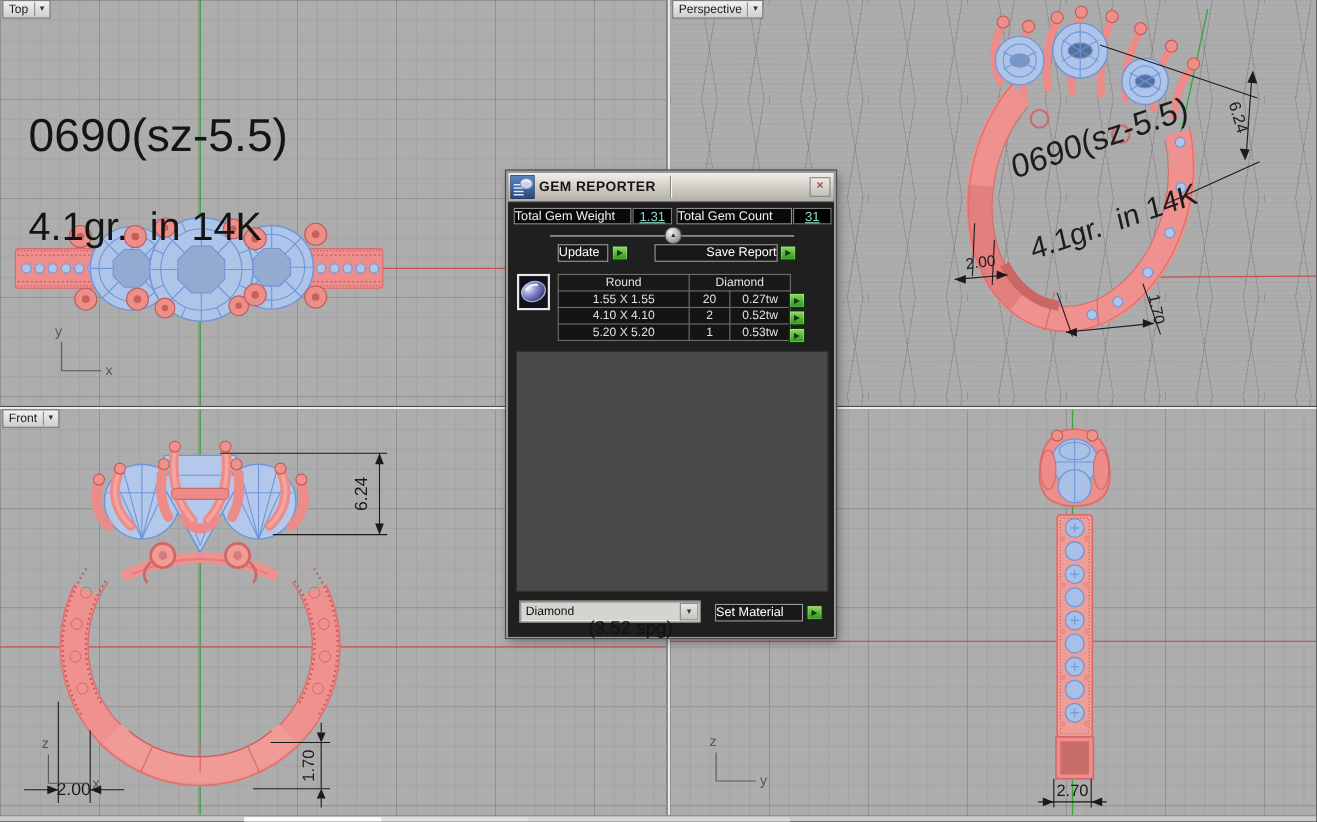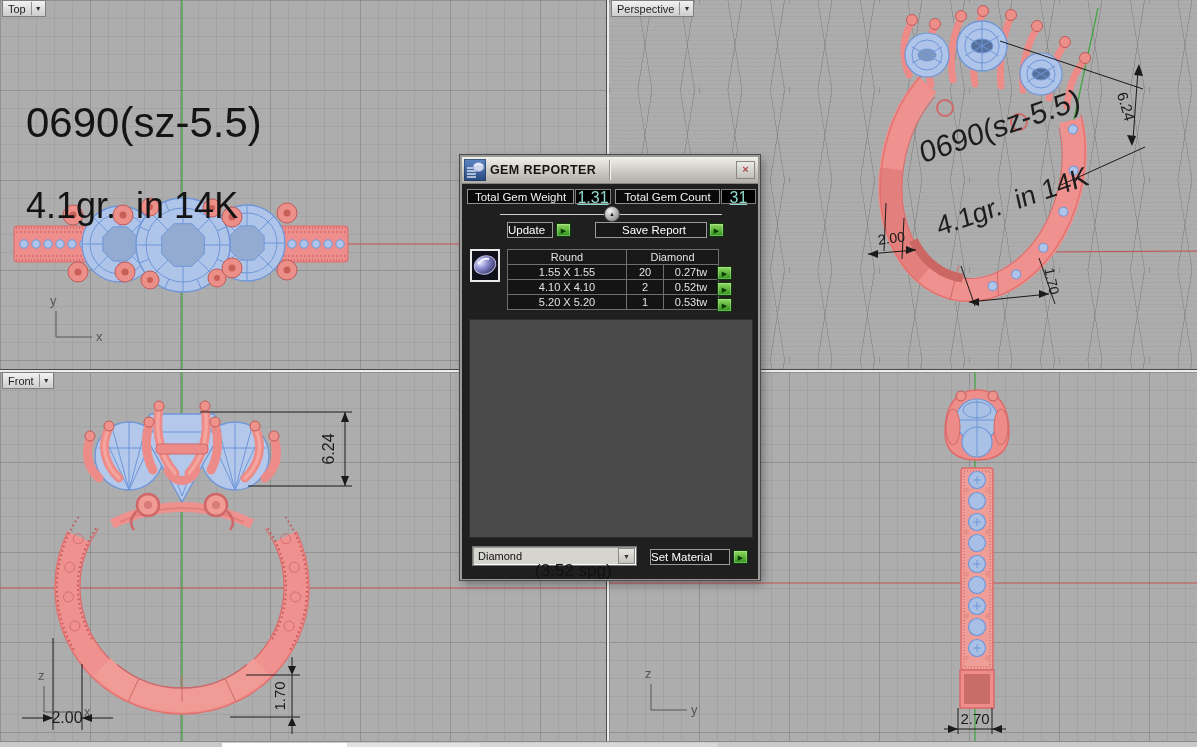--- a/index.html
+++ b/index.html
@@ -39,23 +39,23 @@
       border:2px solid #9c9a96;background:#1f1f1f;z-index:50;box-shadow:0 0 0 1px #4a4a4a,3px 4px 9px rgba(0,0,0,.35);}
   .titlebar{position:relative;height:26px;background:linear-gradient(180deg,#f2f0ea,#cac7c0 60%,#b2afa8);
       border-bottom:1px solid #868480;display:flex;align-items:center;}
   .dlg-icon{width:22px;height:22px;margin:0 4px 0 2px;}
   .dlg-title{font-size:12.5px;font-weight:bold;color:#141414;letter-spacing:.4px;text-align:center;}
   .tb-groove{position:absolute;left:147px;top:3px;height:20px;width:0;border-left:1px solid #8f8d88;border-right:1px solid #f7f5f0;}
   .close-btn{position:absolute;right:3px;top:4px;width:17px;height:16px;background:linear-gradient(#eceae4,#c2c0ba);
       border:1px solid #8a8884;color:#b04848;font-size:11px;font-weight:bold;text-align:center;line-height:15px;cursor:default;}
   .dlg-body{position:relative;height:395px;background:#1f1f1f;font-size:11px;}
   .tot-label{position:absolute;height:15px;background:#0a0a0a;border:1px solid #8f8f8f;color:#f2f2f2;
-      font-size:11.5px;text-align:center;line-height:15px;box-sizing:border-box;}
+      font-size:11.5px;text-align:left;line-height:15px;box-sizing:border-box;}
   .tot-value{position:absolute;height:15px;background:#000;border:1px solid #7d7d7d;color:#8fd9cb;
-      font-size:16px;text-align:center;line-height:15px;box-sizing:border-box;text-decoration:underline;}
+      font-size:12px;text-align:center;line-height:15px;box-sizing:border-box;text-decoration:underline;}
   .slider-line{position:absolute;left:38px;top:30px;width:222px;height:1px;background:#cfcfcf;}
   .slider-knob{position:absolute;left:142px;top:22px;width:16px;height:16px;border-radius:50%;
       background:radial-gradient(circle at 35% 30%,#f4f4f4,#9a9a9a 70%,#6c6c6c);border:1px solid #4e4e4e;
       box-sizing:border-box;text-align:center;font-size:6px;color:#222;line-height:14px;}
   .dk-btn{position:absolute;height:16px;background:#181818;border:1px solid #9b9b9b;color:#fff;
       font-size:11.5px;line-height:15px;box-sizing:border-box;cursor:default;}
   .grn-btn{position:absolute;width:15px;height:14px;background:linear-gradient(180deg,#8fd95f,#2f921c);
       border:1px solid #0c3b08;box-shadow:inset 0 0 0 1px rgba(255,255,255,.28);color:#083a06;
       font-size:7px;text-align:center;line-height:13px;box-sizing:border-box;cursor:default;}
   .gem-thumb{position:absolute;left:8px;top:65px;width:30px;height:33px;background:#10101c;border:2px solid #e9e9e9;box-sizing:border-box;}
@@ -571,21 +571,21 @@
       <div class="tot-label" style="left:5px;top:5px;width:107px;">Total Gem Weight</div>
       <div class="tot-value" style="left:113px;top:5px;width:36px;">1.31</div>
       <div class="tot-label" style="left:153px;top:5px;width:105px;">Total Gem Count</div>
       <div class="tot-value" style="left:259px;top:5px;width:35px;">31</div>
 
       <div class="slider-line"></div>
       <div class="slider-knob"><span>▲</span></div>
 
       <div class="dk-btn" style="left:45px;top:38px;width:46px;">Update</div>
       <div class="grn-btn" style="left:94px;top:39px;">▶</div>
-      <div class="dk-btn" style="left:133px;top:38px;width:112px;text-align:center;padding-left:6px;">Save Report</div>
+      <div class="dk-btn" style="left:133px;top:38px;width:112px;text-align:right;padding-left:6px;">Save Report</div>
       <div class="grn-btn" style="left:247px;top:39px;">▶</div>
 
       <div class="gem-thumb">
         <svg width="26" height="29" viewBox="0 0 26 29">
           <defs>
             <radialGradient id="gemg" cx="35%" cy="30%" r="80%">
               <stop offset="0" stop-color="#e6e6fa"></stop>
                 <stop offset=".45" stop-color="#8484cc"></stop>
                 <stop offset="1" stop-color="#30305e"></stop>
             </radialGradient>

